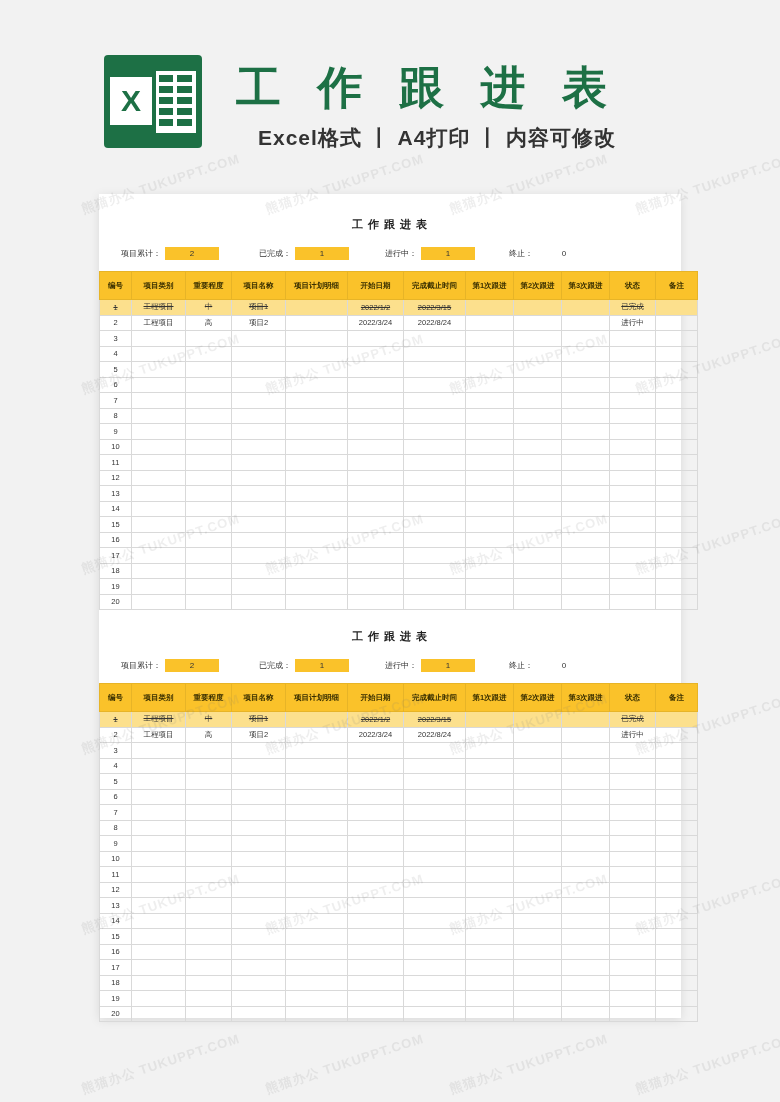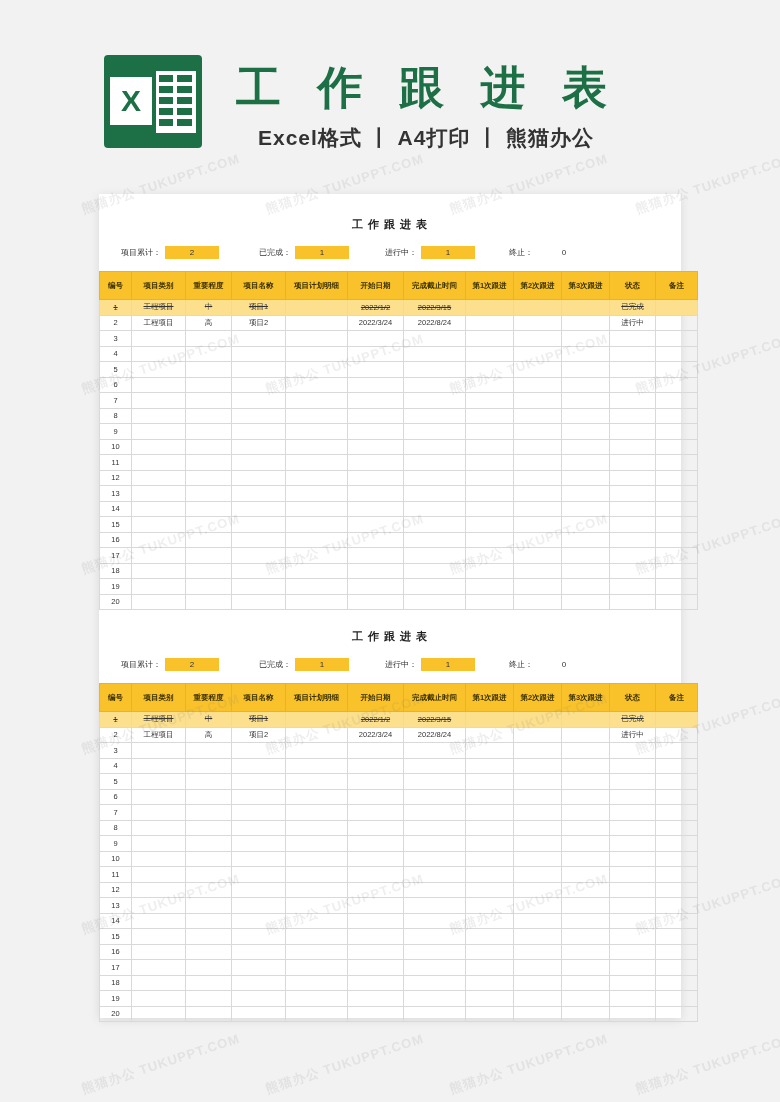--- a/index.html
+++ b/index.html
@@ -88,21 +88,21 @@
     font-size: 11px;
     font-weight: bold;
     color: #222;
     letter-spacing: 1px;
     padding-top: 23px;
   }
 
   
   .summary {
     display: flex;
-    align-items: flex-start;
+    align-items: center;
     margin-top: 14px;
     padding-left: 22px;
     font-size: 8px;
     color: #333;
     height: 14px;
   }
   .sum-item { display: flex; align-items: center; }
   .sum-label { font-size: 8px; color: #333; white-space: nowrap; }
   .sum-box {
     width: 54px; height: 13px;
@@ -189,21 +189,21 @@
       <i style="left:21px; top:15px; width:15px; height:7px;"></i>
       <i style="left:3px;  top:26px; width:14px; height:7px;"></i>
       <i style="left:21px; top:26px; width:15px; height:7px;"></i>
       <i style="left:3px;  top:37px; width:14px; height:7px;"></i>
       <i style="left:21px; top:37px; width:15px; height:7px;"></i>
       <i style="left:3px;  top:48px; width:14px; height:7px;"></i>
       <i style="left:21px; top:48px; width:15px; height:7px;"></i>
     </div>
   </div>
   <div class="title-main">工 作 跟 进 表</div>
-  <div class="title-sub">Excel格式 丨 A4打印 丨 熊猫办公</div>
+  <div class="title-sub">Excel格式 丨 A4打印 丨 内容可修改</div>
 </div>
 
 <div class="paper">
 
   <div class="sheet sheet-1">
     <div class="sheet-title">工 作 跟 进 表</div>
     <div class="summary">
       <div class="sum-item">
         <span class="sum-label">项目累计：</span>
         <span class="sum-box">2</span>

